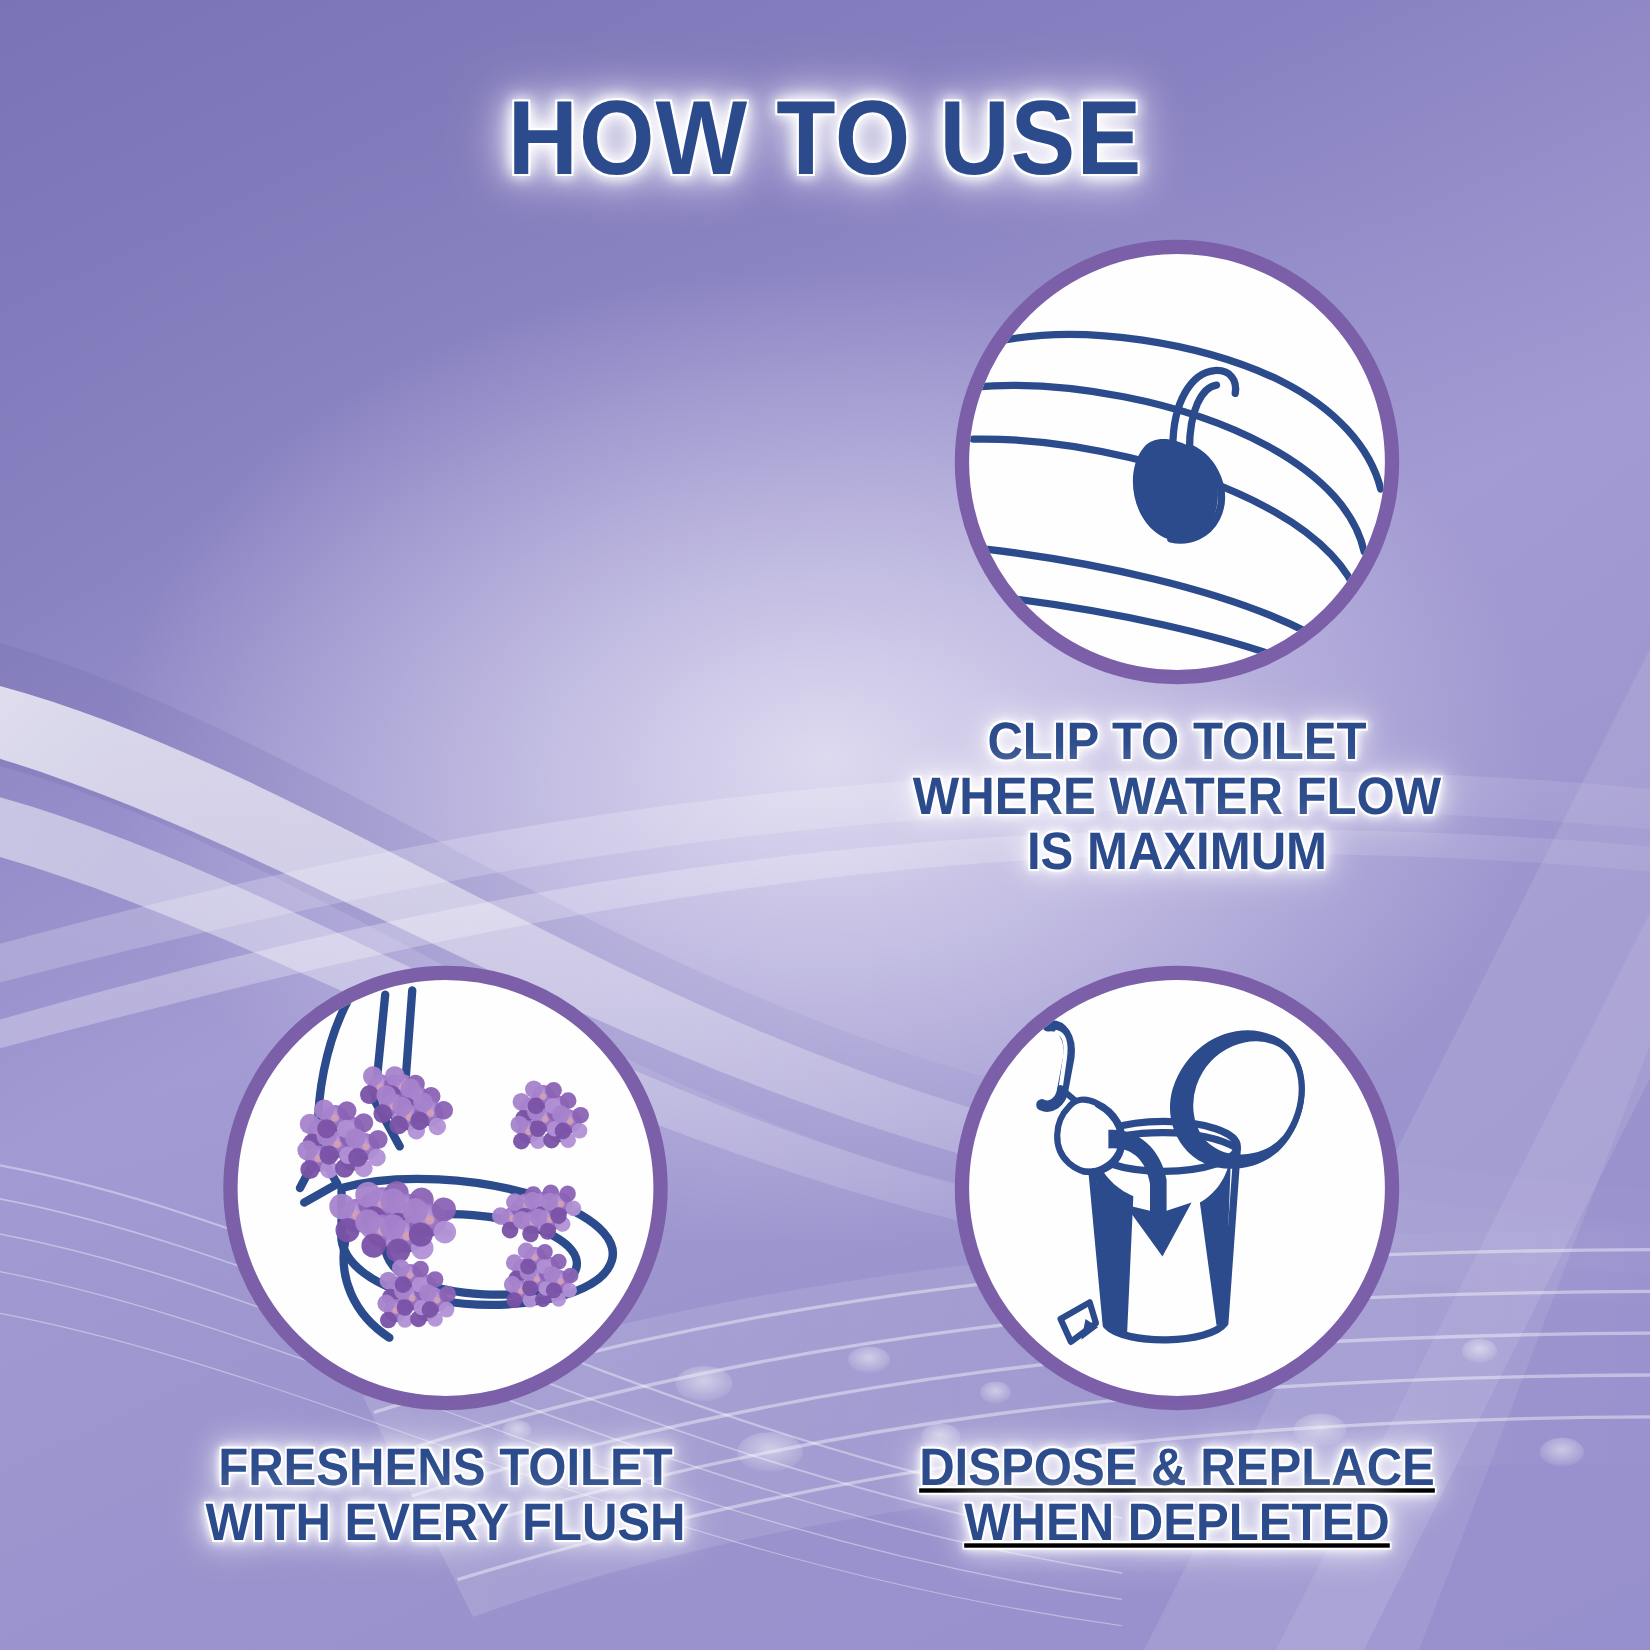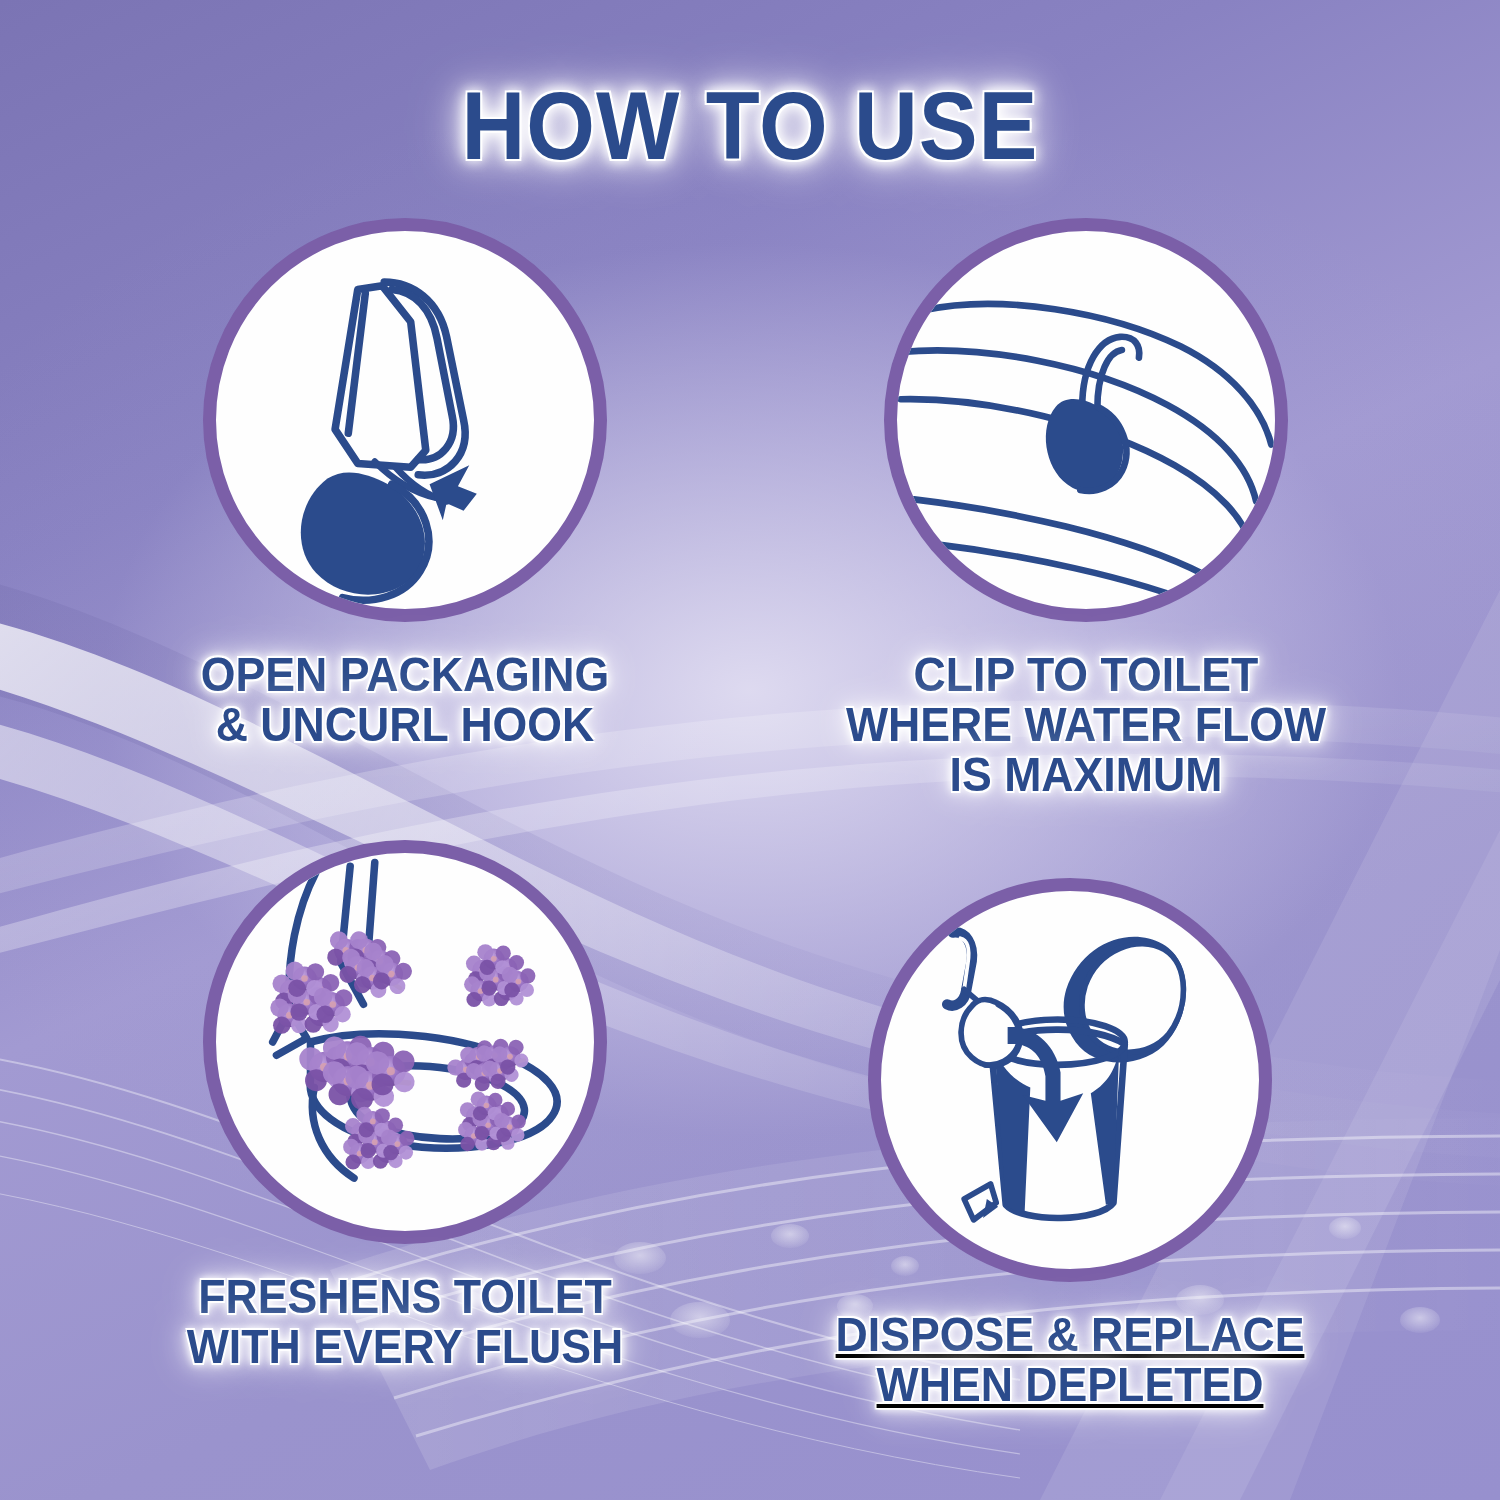--- a/index.html
+++ b/index.html
@@ -27,22 +27,22 @@
     transform:scaleX(0.92);
     text-shadow:
        0 0 14px #ffffff, 0 0 14px #ffffff, 0 0 26px #ffffff,
        0 0 40px rgba(255,255,255,0.95), 0 0 60px rgba(255,255,255,0.75),
        2px 2px 0 #ffffff, -2px 2px 0 #ffffff, 2px -2px 0 #ffffff, -2px -2px 0 #ffffff;
   }
 
   
   .step{position:absolute;width:660px;text-align:center;}
   #step-1{left:75px;top:218px;}
-  #step-2{left:756px;top:218px;}
-  #step-3{left:75px;top:840px;}
+  #step-2{left:740px;top:218px;}
+  #step-3{left:75px;top:878px;}
   #step-4{left:740px;top:878px;text-decoration:underline;}
 
   .circle-wrap{
     width:404px;height:404px;margin:0 auto;
     border-radius:50%;
     background:#fefefe;
     border:13px solid #7b5fa8;
     box-sizing:border-box;
     overflow:hidden;
     position:relative;
@@ -152,50 +152,20 @@
           <ellipse cx="560" cy="1348" rx="17" ry="11" fill="url(#bub)"></ellipse>
           <ellipse cx="470" cy="1300" rx="13" ry="9" fill="url(#bub)"></ellipse>
           <ellipse cx="1420" cy="1320" rx="20" ry="13" fill="url(#bub)"></ellipse>
         </g>
       </g>
     </g>
   </svg>
 
   <div id="title">HOW TO USE</div>
 
-  <div class="step" id="step-1">
-    <div class="circle-wrap">
-      <svg viewBox="0 0 400 400">
-        <g fill="none" stroke="#2B4B8C" stroke-width="8" stroke-linejoin="round" stroke-linecap="round">
-
-          <path d="M150 62 L126 210 L150 246 L206 250 L222 232 L206 96 L176 58 Z"></path>
-
-          <path d="M158 66 L140 214"></path>
-
-          <path d="M178 54 C 208 54 236 74 244 112 L 262 200 C 270 236 246 262 214 258"></path>
-          <path d="M186 62 C 210 64 228 82 234 114 L 250 196 C 256 224 238 244 214 242"></path>
-        </g>
-
-        <g fill="none" stroke="#2B4B8C" stroke-width="7" stroke-linecap="round">
-          <path d="M168 244 C 186 262 206 276 232 282"></path>
-          <path d="M190 250 C 206 268 222 280 244 286"></path>
-        </g>
-
-        <path d="M226 268 L268 248 L256 270 L276 278 L262 296 L244 288 L240 306 Z" fill="#2B4B8C"></path>
-
-        <path d="M118 262 C 86 286 80 334 106 362 C 136 394 194 392 214 358
-                 C 232 326 214 286 182 268 C 160 256 136 250 118 262 Z" fill="#2B4B8C"></path>
-        <path d="M186 268 C 222 286 236 328 216 360 C 200 386 166 396 134 388" fill="none" stroke="#2B4B8C" stroke-width="8" stroke-linecap="round"></path>
-      </svg>
-    </div>
-    <div class="caption">
-      <span class="ln">OPEN PACKAGING</span>
-      <span class="ln">&amp; UNCURL HOOK</span>
-    </div>
-  </div>
 
   <div class="step" id="step-2">
     <div class="circle-wrap">
       <svg viewBox="0 0 400 400">
         <g fill="none" stroke="#2B4B8C" stroke-width="7" stroke-linecap="round">
 
           <path d="M28 84 C 110 66 226 86 300 122 C 352 148 386 186 396 226"></path>
 
           <path d="M4 128 C 92 120 208 142 286 184 C 342 214 372 250 380 286"></path>
 

